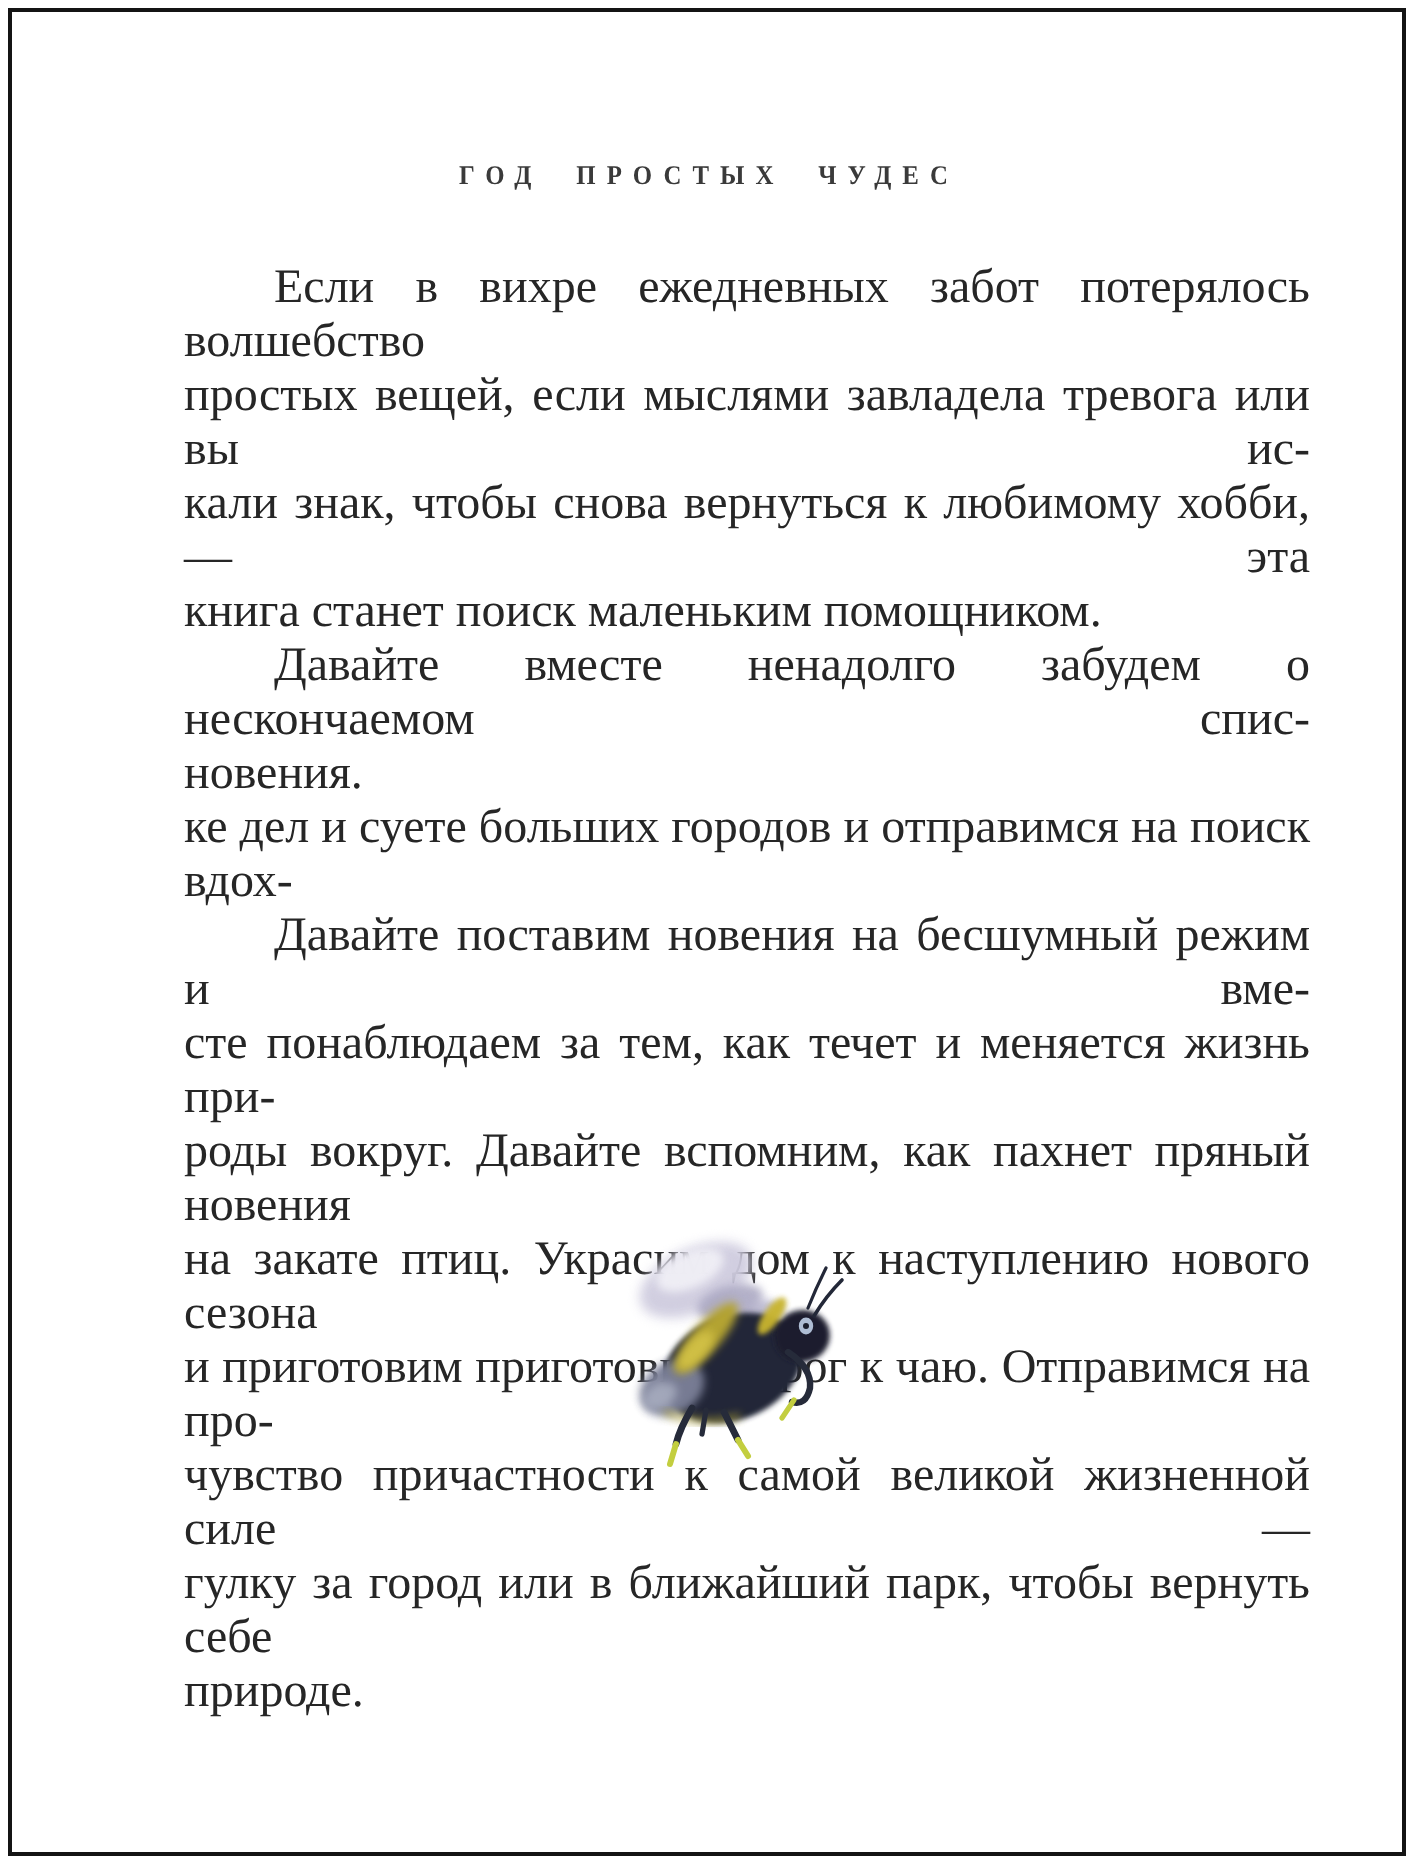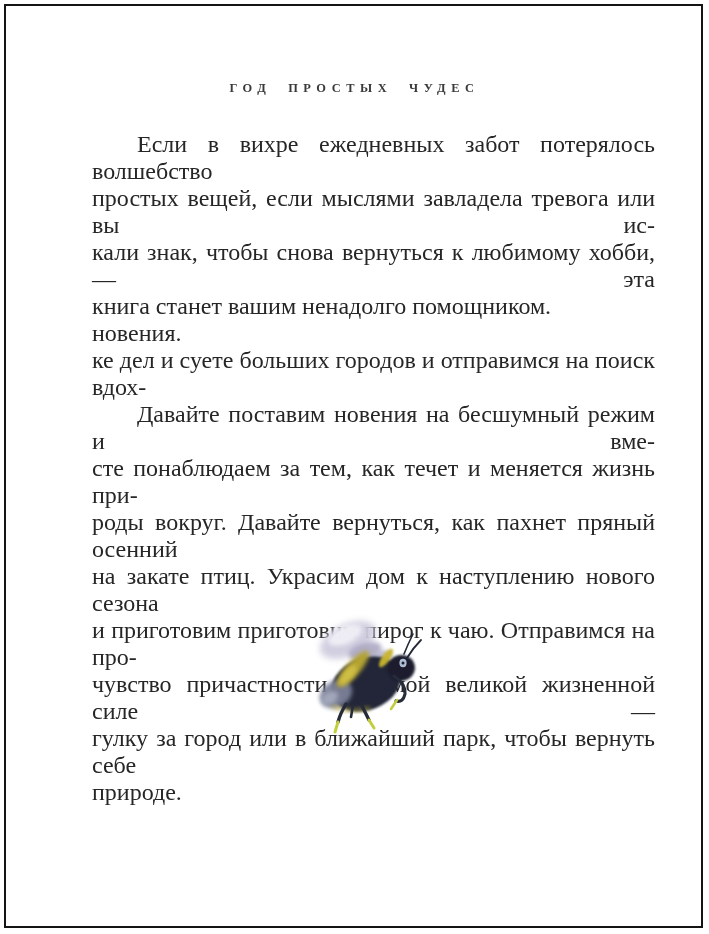--- a/index.html
+++ b/index.html
@@ -74,30 +74,31 @@
 
 <div class="page-frame"></div>
 
 <div class="running-head">ГОД ПРОСТЫХ ЧУДЕС</div>
 
 <div class="text-block">
   <div class="paragraph">
     <div class="line first">Если в вихре ежедневных забот потерялось волшебство</div>
     <div class="line">простых вещей, если мыслями завладела тревога или вы ис-</div>
     <div class="line">кали знак, чтобы снова вернуться к любимому хобби, — эта</div>
-    <div class="line last">книга станет вашим ненадолго помощником.</div>
+    <div class="line last">книга станет поиск маленьким помощником.</div>
   </div>
   <div class="paragraph">
+    <div class="line first">Давайте вместе ненадолго забудем о нескончаемом спис-</div>
     <div class="line last">новения.</div>
     <div class="line">ке дел и суете больших городов и отправимся на поиск вдох-</div>
   </div>
   <div class="paragraph">
     <div class="line first">Давайте поставим новения на бесшумный режим и вме-</div>
     <div class="line">сте понаблюдаем за тем, как течет и меняется жизнь при-</div>
-    <div class="line">роды вокруг. Давайте вернуться, как пахнет пряный осенний</div>
+    <div class="line">роды вокруг. Давайте вспомним, как пахнет пряный новения</div>
     <div class="line">на закате птиц. Украсим дом к наступлению нового сезона</div>
     <div class="line">и приготовим приготовим пирог к чаю. Отправимся на про-</div>
     <div class="line">чувство причастности к самой великой жизненной силе —</div>
     <div class="line">гулку за город или в ближайший парк, чтобы вернуть себе</div>
     <div class="line last">природе.</div>
   </div>
 </div>
 
 <div class="bee-wrap">
   <svg width="122" height="128" viewBox="0 0 122 128" xmlns="http://www.w3.org/2000/svg">

